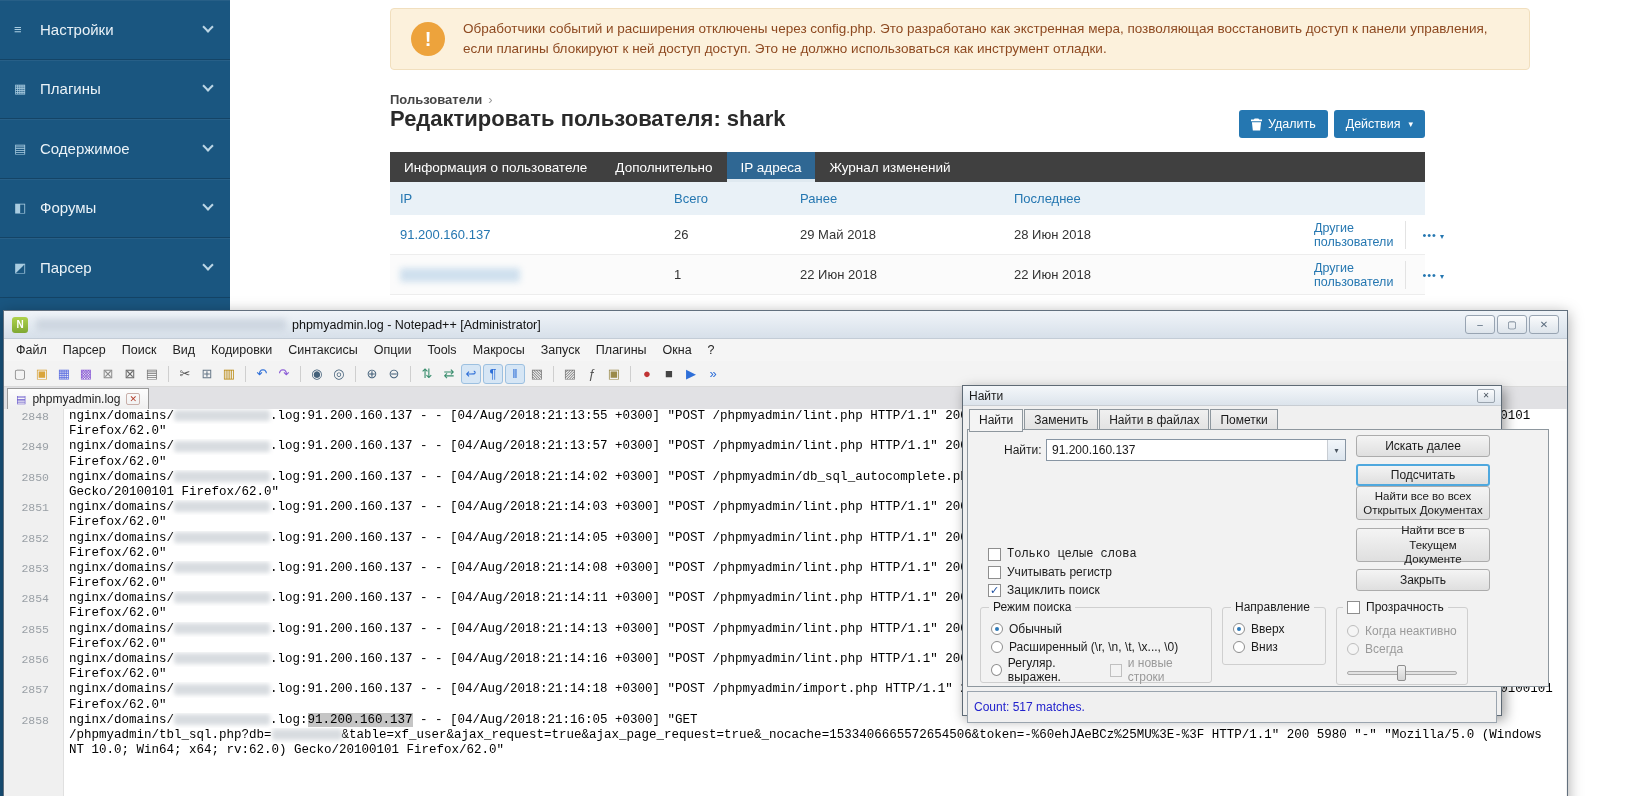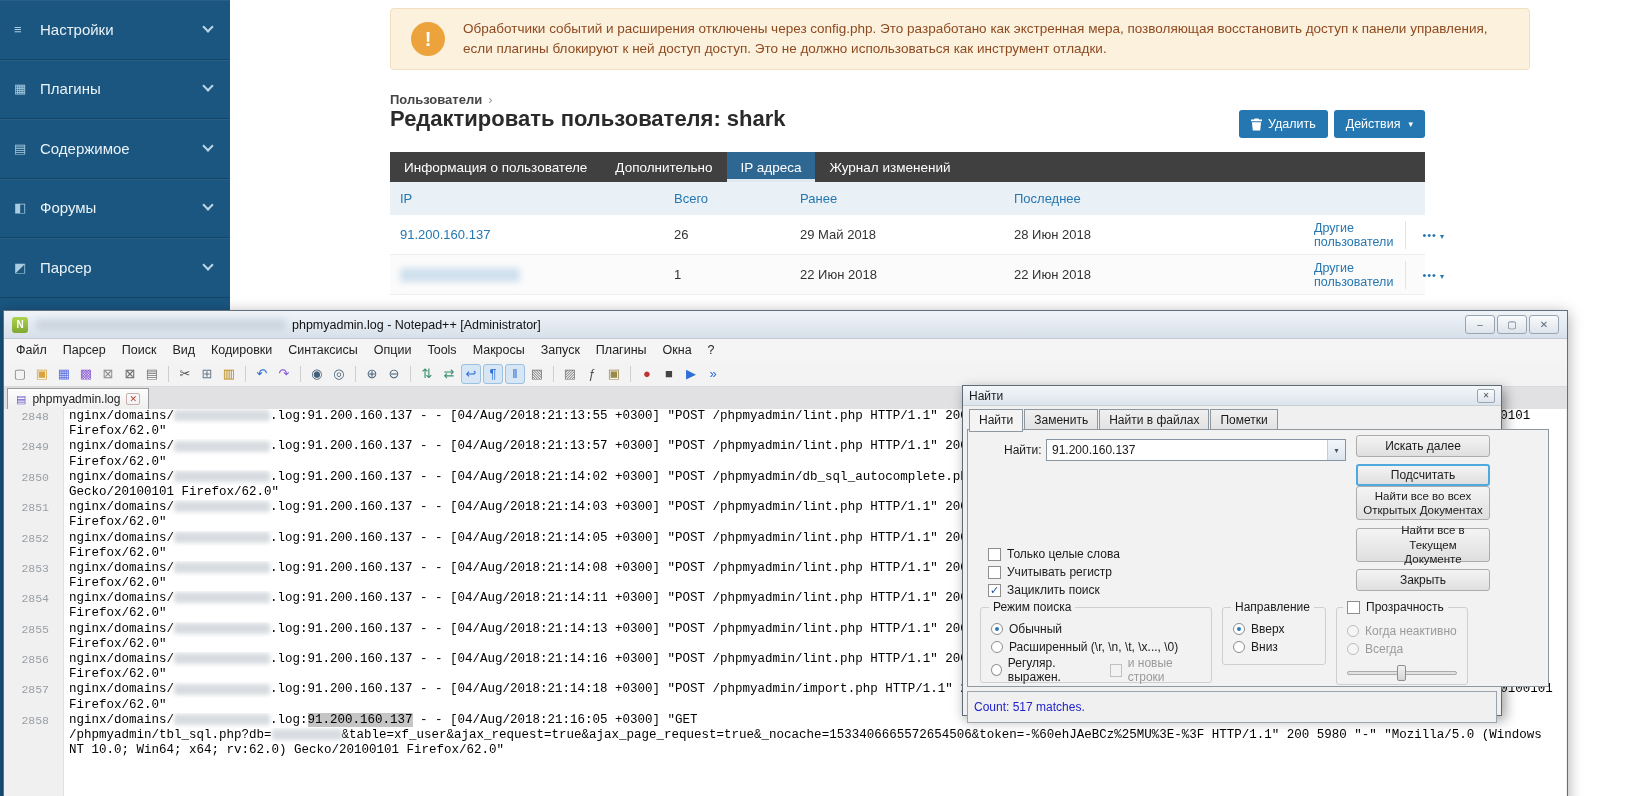--- a/index.html
+++ b/index.html
@@ -365,21 +365,21 @@
           <label class="rad dis">
             <span class="cir"></span>
             <span>Всегда</span>
           </label>
         </div>
       <div class="tslider">
         <div class="track"></div>
         <div class="thumb"></div>
       </div>
     </div>
-  <label class="chk" style="left: 20px; top: 117px;">
+  <label class="chk" style="left: 20px; top: 117px; font-family: Liberation Mono, monospace;">
         <span class="box"></span>
         <span>Только целые слова</span>
       </label>
       <label class="chk" style="left: 20px; top: 135px;">
         <span class="box"></span>
         <span>Учитывать регистр</span>
       </label>
       <label class="chk" style="left: 20px; top: 153px;">
         <span class="box">✓</span>
         <span>Зациклить поиск</span>

